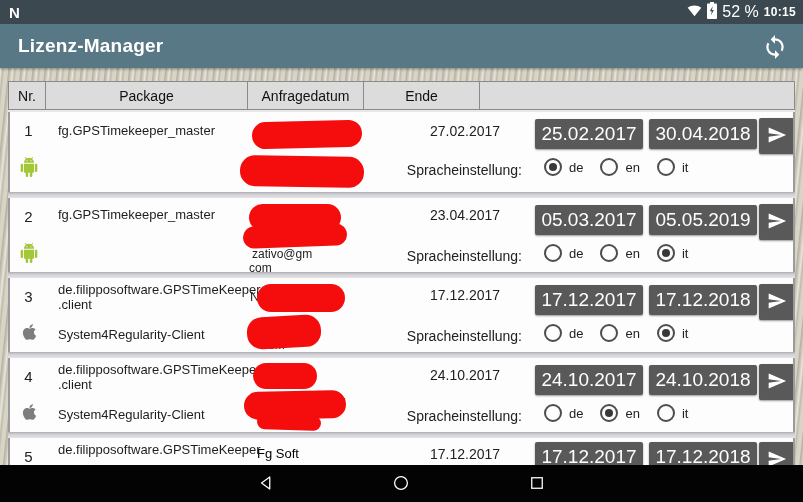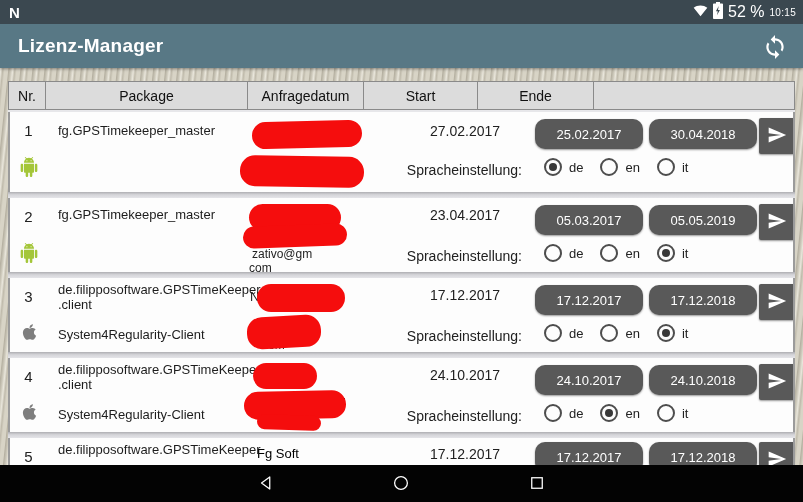--- a/index.html
+++ b/index.html
@@ -11,21 +11,21 @@
       repeating-linear-gradient(96deg,
         #d8d4c6 0px, #d8d4c6 3px, #b6b1a2 4px, #cdc9bb 6px,
         #e9e6db 8px, #c0bbac 10px, #d8d4c6 12px);
   }
   
   .statusbar { position:absolute; left:0; top:0; width:803px; height:24px; background:#3b4850;
     display:flex; align-items:center; color:#fff; z-index:10; }
   .statusbar .nlogo { margin-left:9px; font-size:15px; font-weight:bold; }
   .statusbar .right { position:absolute; right:7px; top:0; height:24px; display:flex; align-items:center; gap:5px; }
   .statusbar .pct { font-size:16px; }
-  .statusbar .clock { font-size:10px; font-weight:normal; letter-spacing:.3px; }
+  .statusbar .clock { font-size:12px; font-weight:bold; letter-spacing:.3px; }
   
   .toolbar { position:absolute; left:0; top:24px; width:803px; height:44px; background:#587885;
     box-shadow:0 1px 3px rgba(0,0,0,.4); z-index:9;text-decoration:underline; }
   .toolbar .title { position:absolute; left:18px; top:11px; color:#fff; font-size:19px; font-weight:bold; letter-spacing:.2px; }
   .toolbar .refresh { position:absolute; right:13px; top:9px; width:30px; height:30px; background:transparent; border:none; cursor:pointer; }
   
   .thead { position:absolute; left:8px; top:81px; width:787px; height:29px; background:#dcdcdc;
     border:1px solid #8a8a8a; display:flex; z-index:5; }
   .thead .cell { border-right:1px solid #8a8a8a; display:flex; align-items:center; justify-content:center;
     font-size:14px; color:#111; }
@@ -37,22 +37,22 @@
     border-left:2px solid #9b9b9b; border-right:2px solid #9b9b9b; z-index:4; overflow:hidden; }
   .gap { position:absolute; left:8px; width:787px; height:6px; z-index:4;
     background:linear-gradient(#aeaeb2, #d4d4d8 45%, #e4e4e8); }
   .nr { position:absolute; left:0; top:10px; width:37px; text-align:center; font-size:15px; color:#212121; }
   .platform { position:absolute; left:9px; top:44px; width:22px; height:22px; }
   .pkg { position:absolute; left:48px; top:11px; font-size:13px; color:#1d1d1d; }
   .pkg2 { position:absolute; left:48px; top:4px; font-size:13px; line-height:15px; color:#1d1d1d; }
   .client { position:absolute; left:48px; top:49px; font-size:13px; color:#1d1d1d; }
   .rowname { position:absolute; font-size:13px; color:#000000; }
   .adate { position:absolute; left:397px; top:11px; width:116px; text-align:center; font-size:14px; color:#212121; }
-  .dbtn { position:absolute; top:7px; width:108px; height:30px; background:#595959; border:none; border-radius:10px;
-    color:#fff; font-size:13px; font-family:inherit; box-shadow:0 1px 2px rgba(0,0,0,.4); cursor:pointer; }
+  .dbtn { position:absolute; top:7px; width:108px; height:30px; background:#595959; border:none; border-radius:2px;
+    color:#fff; font-size:19px; font-family:inherit; box-shadow:0 1px 2px rgba(0,0,0,.4); cursor:pointer; }
   .dbtn.start{ left:525px; } .dbtn.ende{ left:639px; }
   .send { position:absolute; left:749px; top:6px; width:36px; height:36px; background:#595959; border:none; border-radius:2px;
     box-shadow:0 1px 2px rgba(0,0,0,.4); display:flex; align-items:center; justify-content:center; cursor:pointer; }
   .slabel { position:absolute; left:330px; top:50px; width:182px; text-align:right; font-size:14px; color:#212121; }
   .langs { position:absolute; left:534px; top:46px; display:flex; align-items:center; }
   .radio { position:relative; width:18px; height:18px; border:2px solid #4d4d4d; border-radius:50%; margin-right:7px; cursor:pointer; flex:none; }
   .radio.checked::before { content:""; position:absolute; inset:3px; background:#383838; border-radius:50%; }
   .llab { font-size:13px; color:#222; margin-right:17px; }
   .frag { position:absolute; color:#232323; z-index:1; }
   .redact { position:absolute; background:#f50d0d; border-radius:15px; z-index:3; }
@@ -87,21 +87,20 @@
       <span><svg width="26" height="26" viewBox="0 0 24 24">
             <path fill="#fff" d="M12 4V1L8 5l4 4V6c3.31 0 6 2.69 6 6 0 1.01-.25 1.97-.7 2.8l1.46 1.46A7.93 7.93 0 0 0 20 12c0-4.42-3.58-8-8-8zm0 14c-3.31 0-6-2.69-6-6 0-1.01.25-1.97.7-2.8L5.24 7.74A7.93 7.93 0 0 0 4 12c0 4.42 3.58 8 8 8v3l4-4-4-4v3z"></path>
           </svg></span>
     </button>
   </div>
 
   <div class="thead">
     <div class="cell c-nr">Nr.</div>
     <div class="cell c-pkg">Package</div>
     <div class="cell c-adate">Anfragedatum</div>
-    <div class="cell c-start">Start</div>
     <div class="cell c-ende">Ende</div>
     <div class="cell c-act"></div>
   </div>
   <div class="underhead"></div>
 
   <div class="row" style="top:112px;height:80px">
     <div class="nr">1</div>
     <div class="platform"><svg width="20" height="22" viewBox="0 0 24 24" fill="#a4c639">
           <path d="M6 18c0 .55.45 1 1 1h1v3.5c0 .83.67 1.5 1.5 1.5s1.5-.67 1.5-1.5V19h2v3.5c0 .83.67 1.5 1.5 1.5s1.5-.67 1.5-1.5V19h1c.55 0 1-.45 1-1V8H6v10zM3.5 8C2.67 8 2 8.67 2 9.5v7c0 .83.67 1.5 1.5 1.5S5 17.33 5 16.5v-7C5 8.67 4.33 8 3.5 8zm17 0c-.83 0-1.5.67-1.5 1.5v7c0 .83.67 1.5 1.5 1.5s1.5-.67 1.5-1.5v-7c0-.83-.67-1.5-1.5-1.5zm-4.97-5.84 1.3-1.3c.2-.2.2-.51 0-.71-.2-.2-.51-.2-.71 0l-1.48 1.48C13.85 1.23 12.95 1 12 1c-.96 0-1.86.23-2.66.63L7.85.15c-.2-.2-.51-.2-.71 0-.2.2-.2.51 0 .71l1.31 1.31C6.97 3.26 6 5.01 6 7h12c0-1.99-.98-3.75-2.47-4.84zM10 5H9V4h1v1zm5 0h-1V4h1v1z"></path>
         </svg></div>

